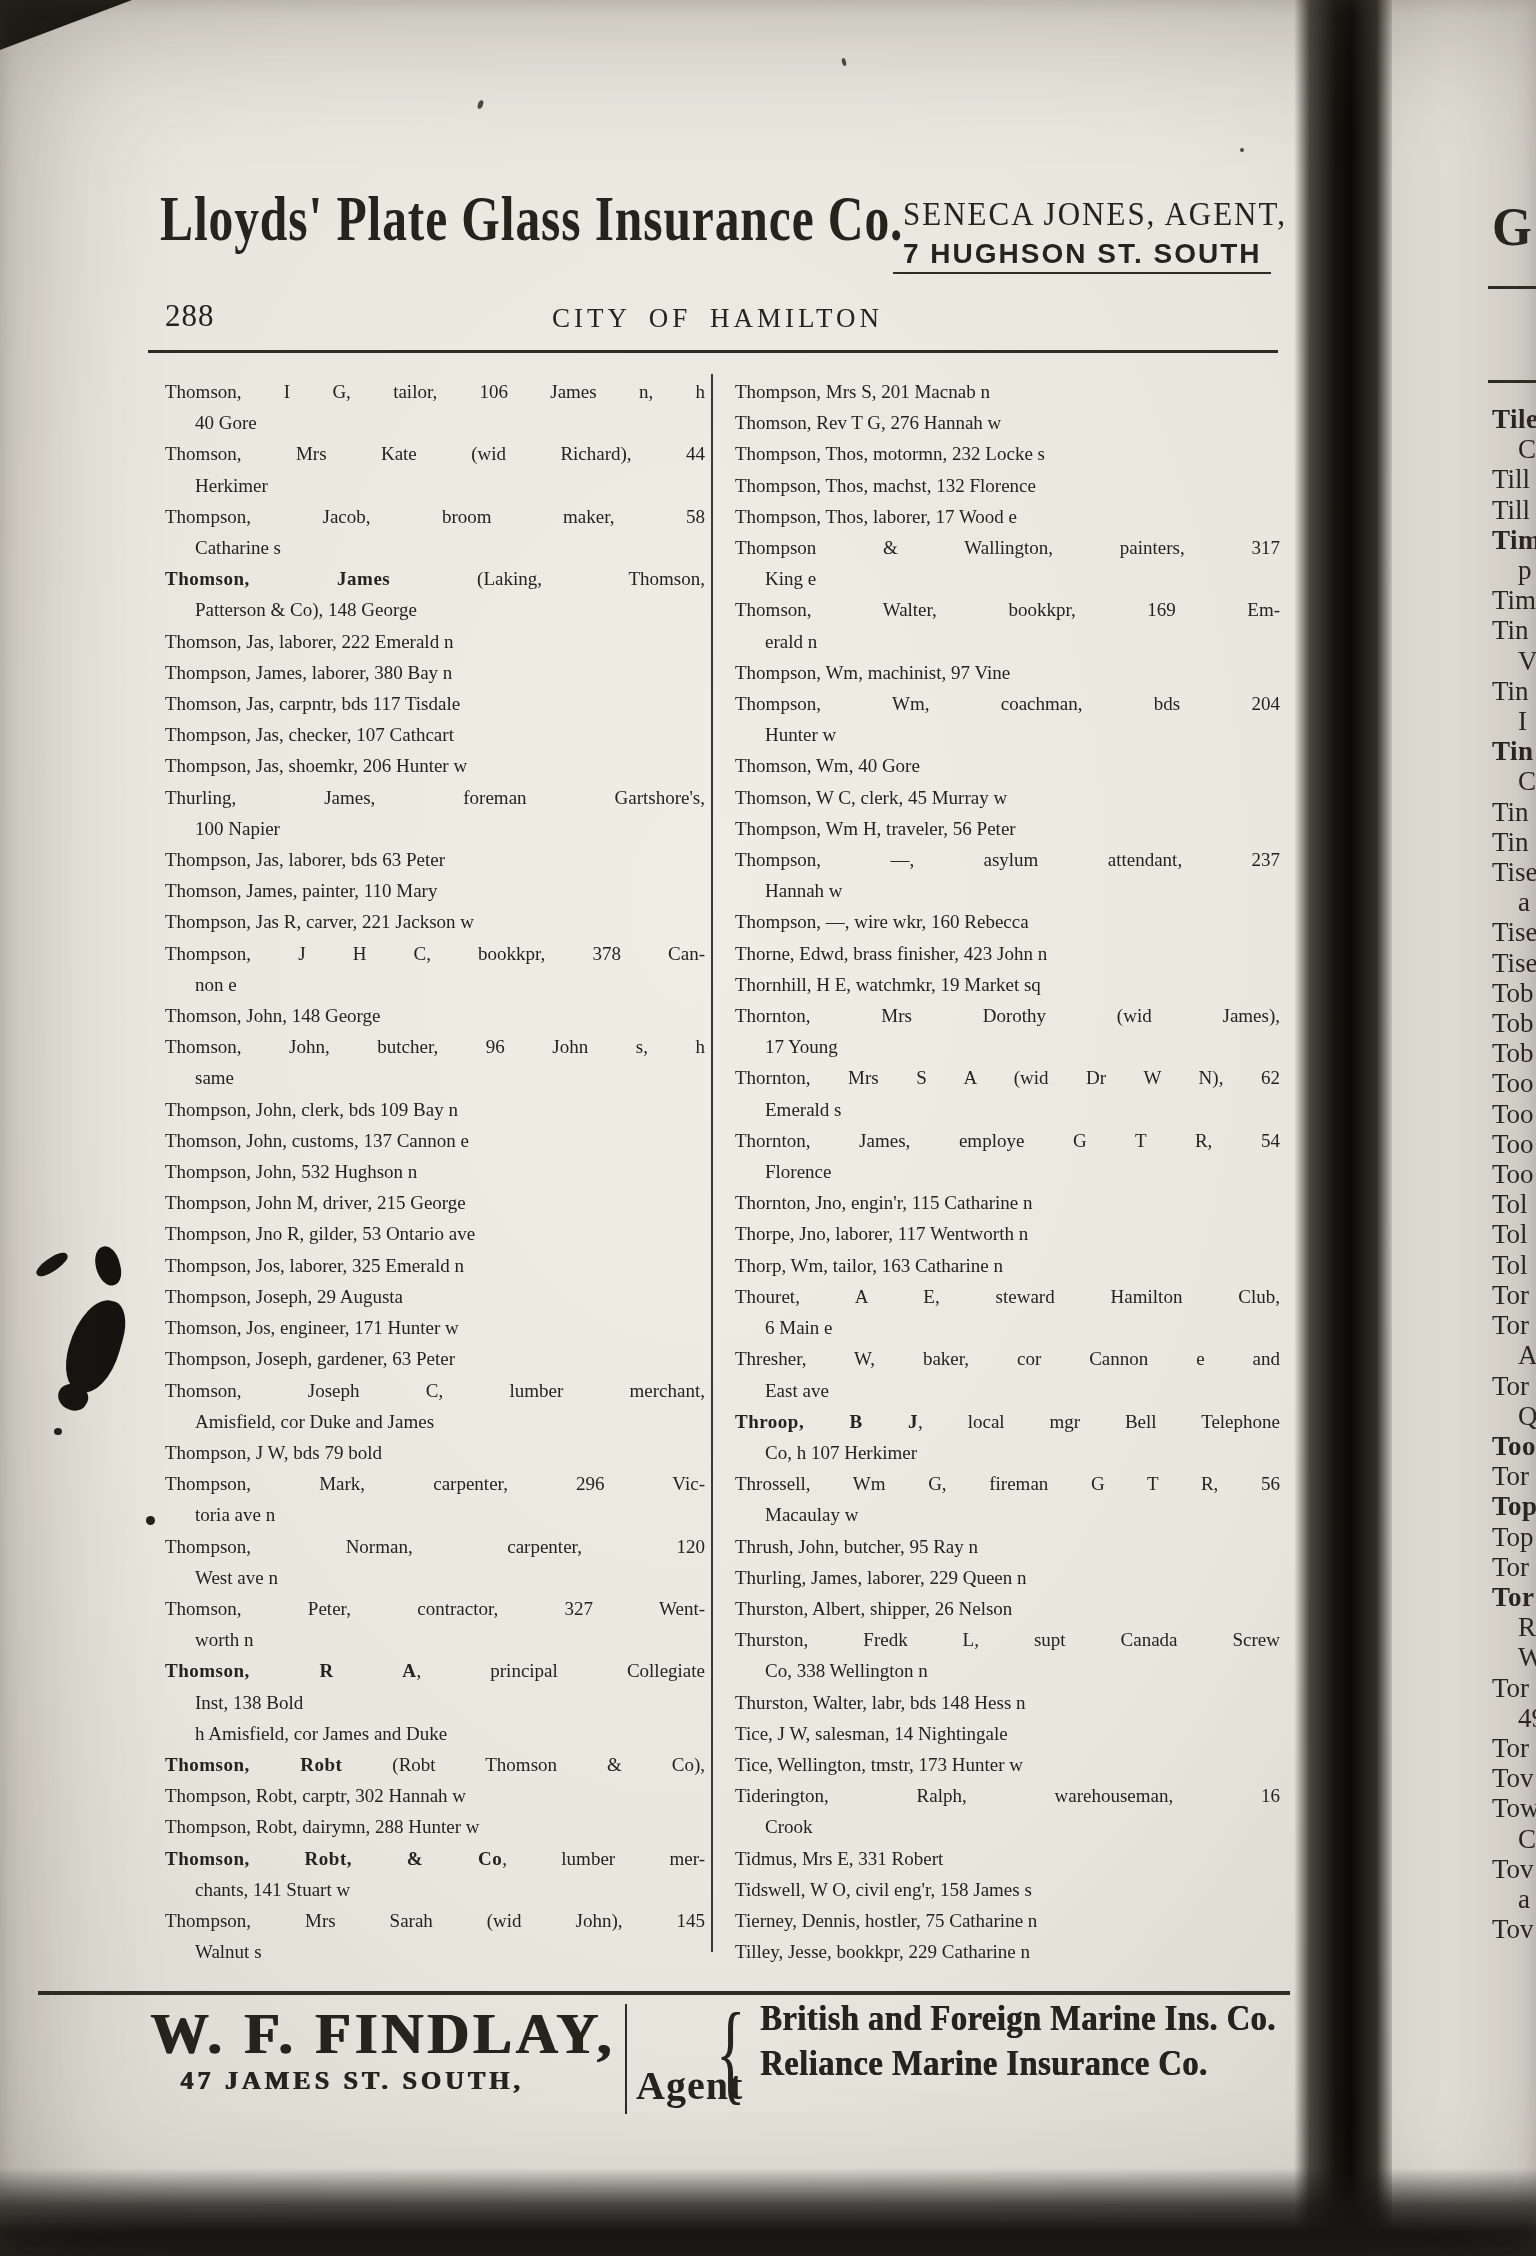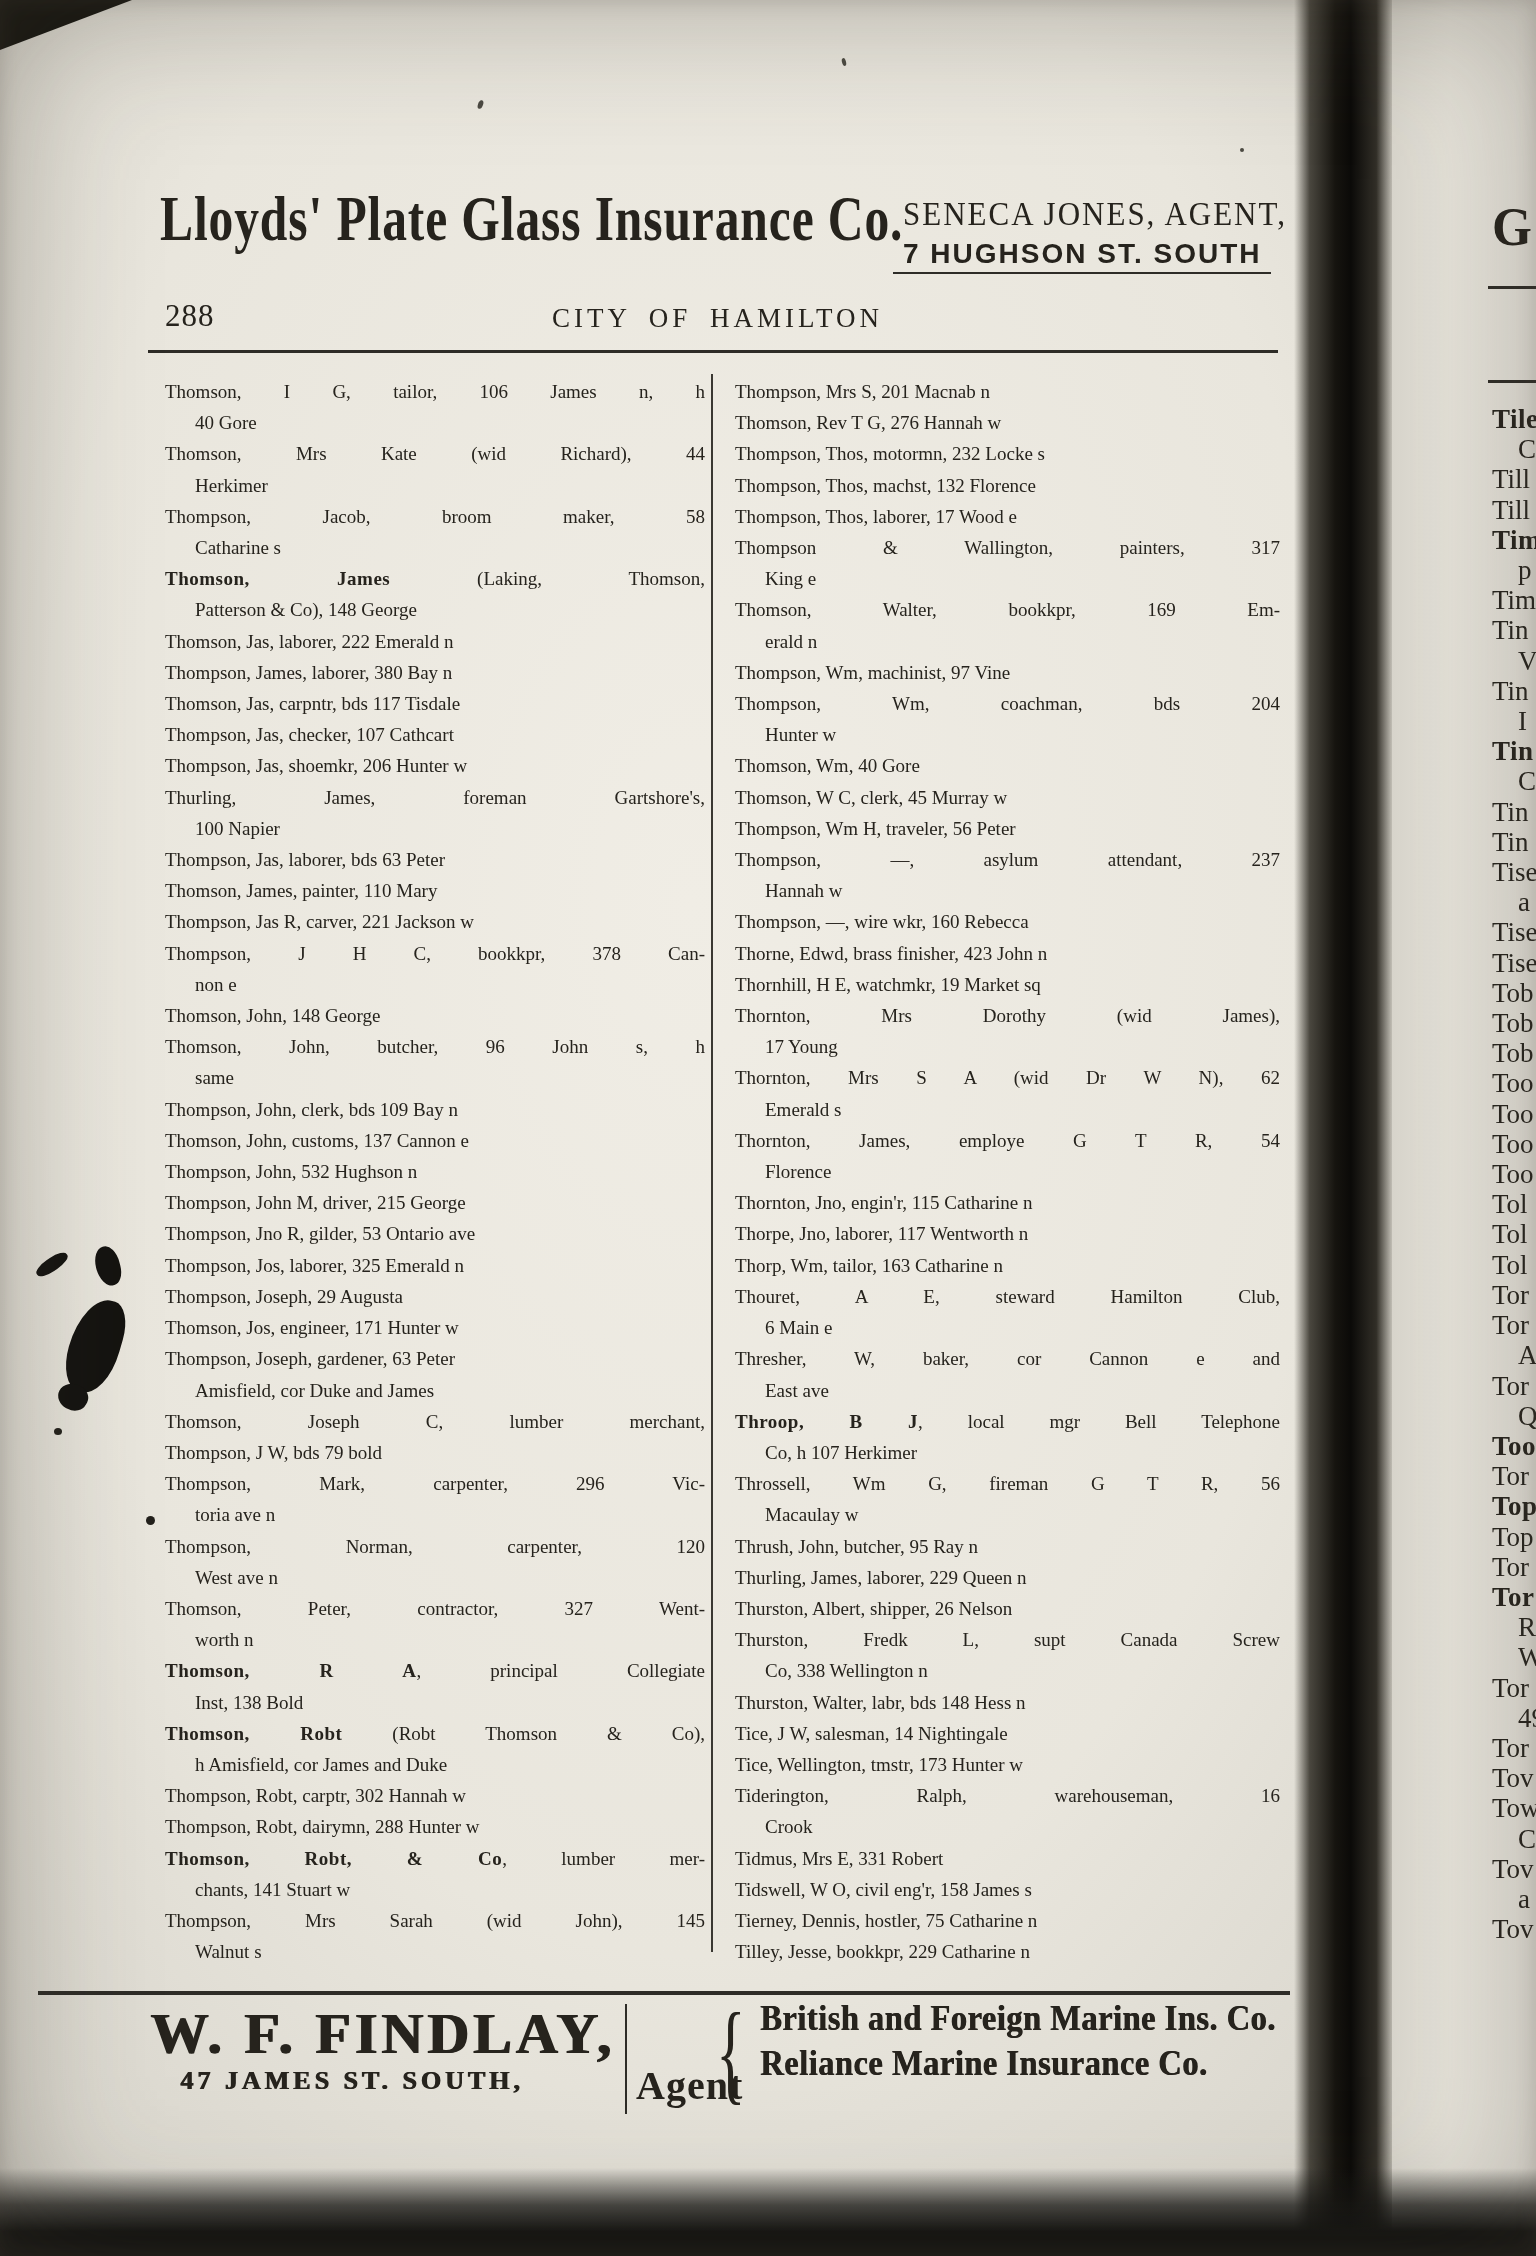--- a/index.html
+++ b/index.html
@@ -166,22 +166,22 @@
       <div class="entry">
         <div class="line">Thompson, Joseph, 29 Augusta</div>
       </div>
       <div class="entry">
         <div class="line">Thomson, Jos, engineer, 171 Hunter w</div>
       </div>
       <div class="entry">
         <div class="line">Thompson, Joseph, gardener, 63 Peter</div>
       </div>
       <div class="entry">
+        <div class="line just">Thomson, Joseph C, lumber merchant,</div>
         <div class="line cont">Amisfield, cor Duke and James</div>
-        <div class="line just">Thomson, Joseph C, lumber merchant,</div>
       </div>
       <div class="entry">
         <div class="line">Thompson, J W, bds 79 bold</div>
       </div>
       <div class="entry">
         <div class="line just">Thompson, Mark, carpenter, 296 Vic-</div>
         <div class="line cont">toria ave n</div>
       </div>
       <div class="entry">
         <div class="line just">Thompson, Norman, carpenter, 120</div>
@@ -189,22 +189,22 @@
       </div>
       <div class="entry">
         <div class="line just">Thomson, Peter, contractor, 327 Went-</div>
         <div class="line cont">worth n</div>
       </div>
       <div class="entry">
         <div class="line just"><span class="bname">Thomson, R A</span>, principal Collegiate</div>
         <div class="line cont">Inst, 138 Bold</div>
       </div>
       <div class="entry">
+        <div class="line cont">h Amisfield, cor James and Duke</div>
         <div class="line just"><span class="bname">Thomson, Robt</span> (Robt Thomson &amp; Co),</div>
-        <div class="line cont">h Amisfield, cor James and Duke</div>
       </div>
       <div class="entry">
         <div class="line">Thompson, Robt, carptr, 302 Hannah w</div>
       </div>
       <div class="entry">
         <div class="line">Thompson, Robt, dairymn, 288 Hunter w</div>
       </div>
       <div class="entry">
         <div class="line just"><span class="bname">Thomson, Robt, &amp; Co</span>, lumber mer-</div>
         <div class="line cont">chants, 141 Stuart w</div>

